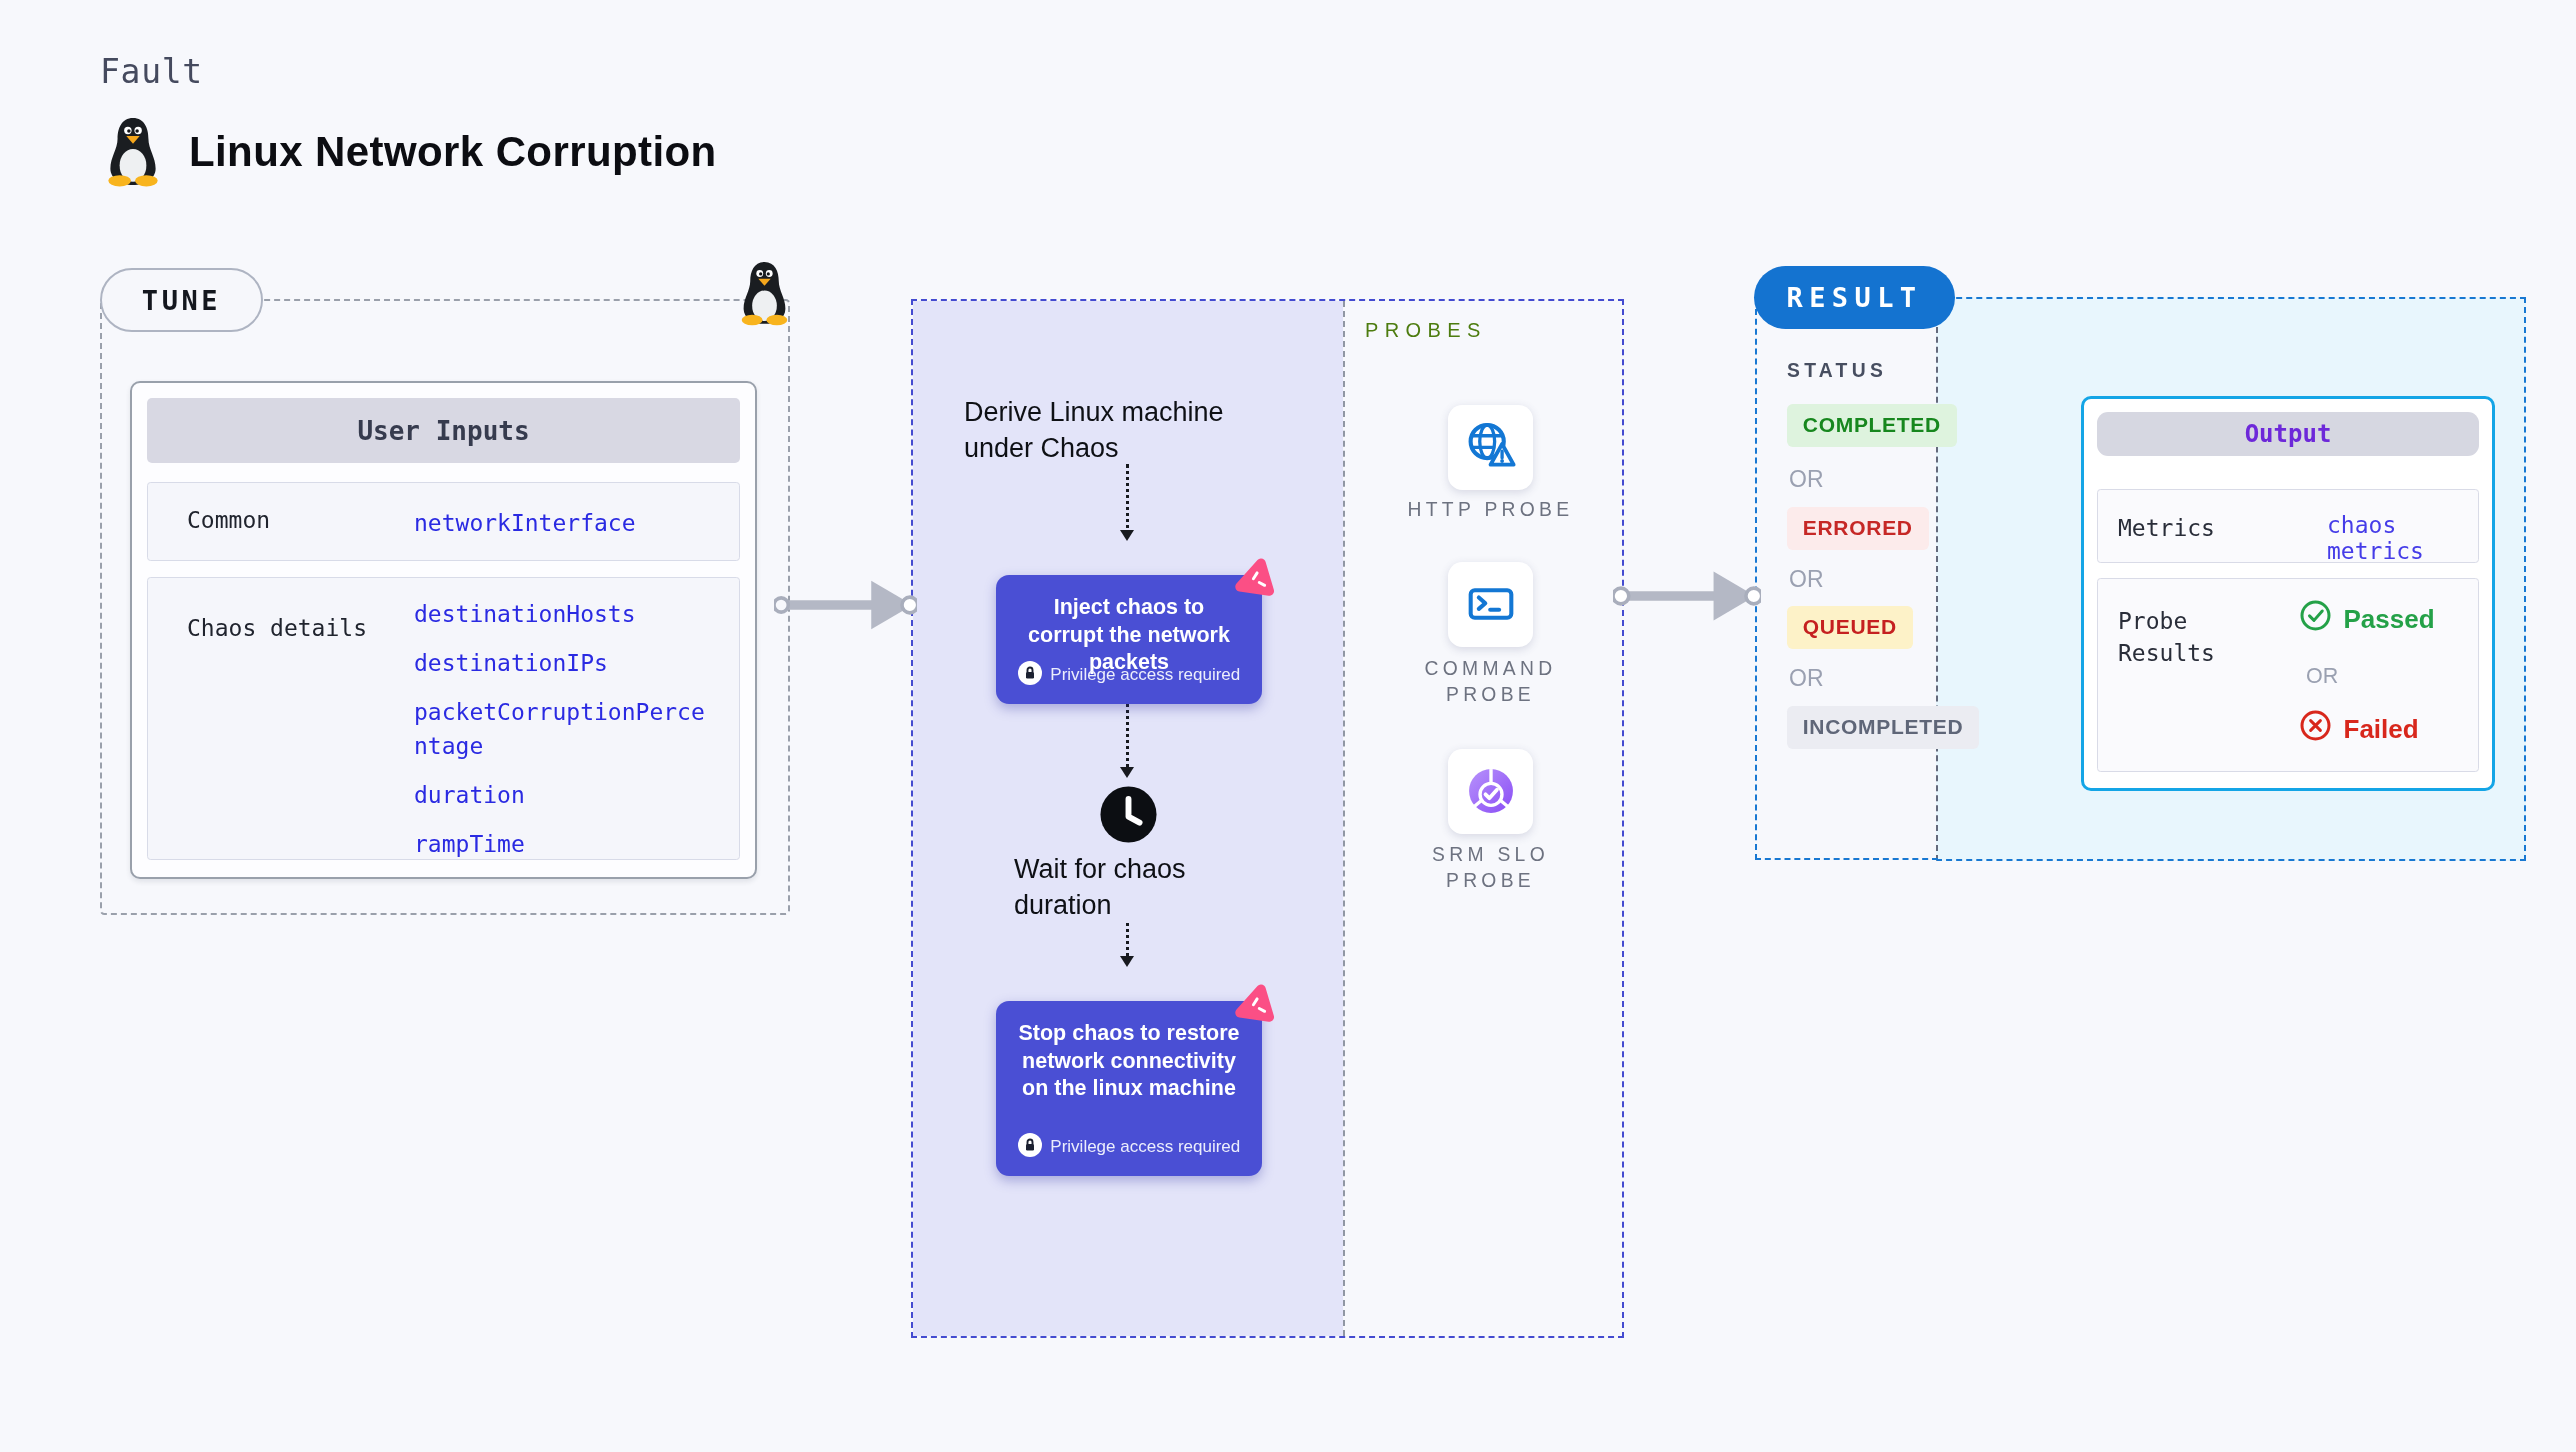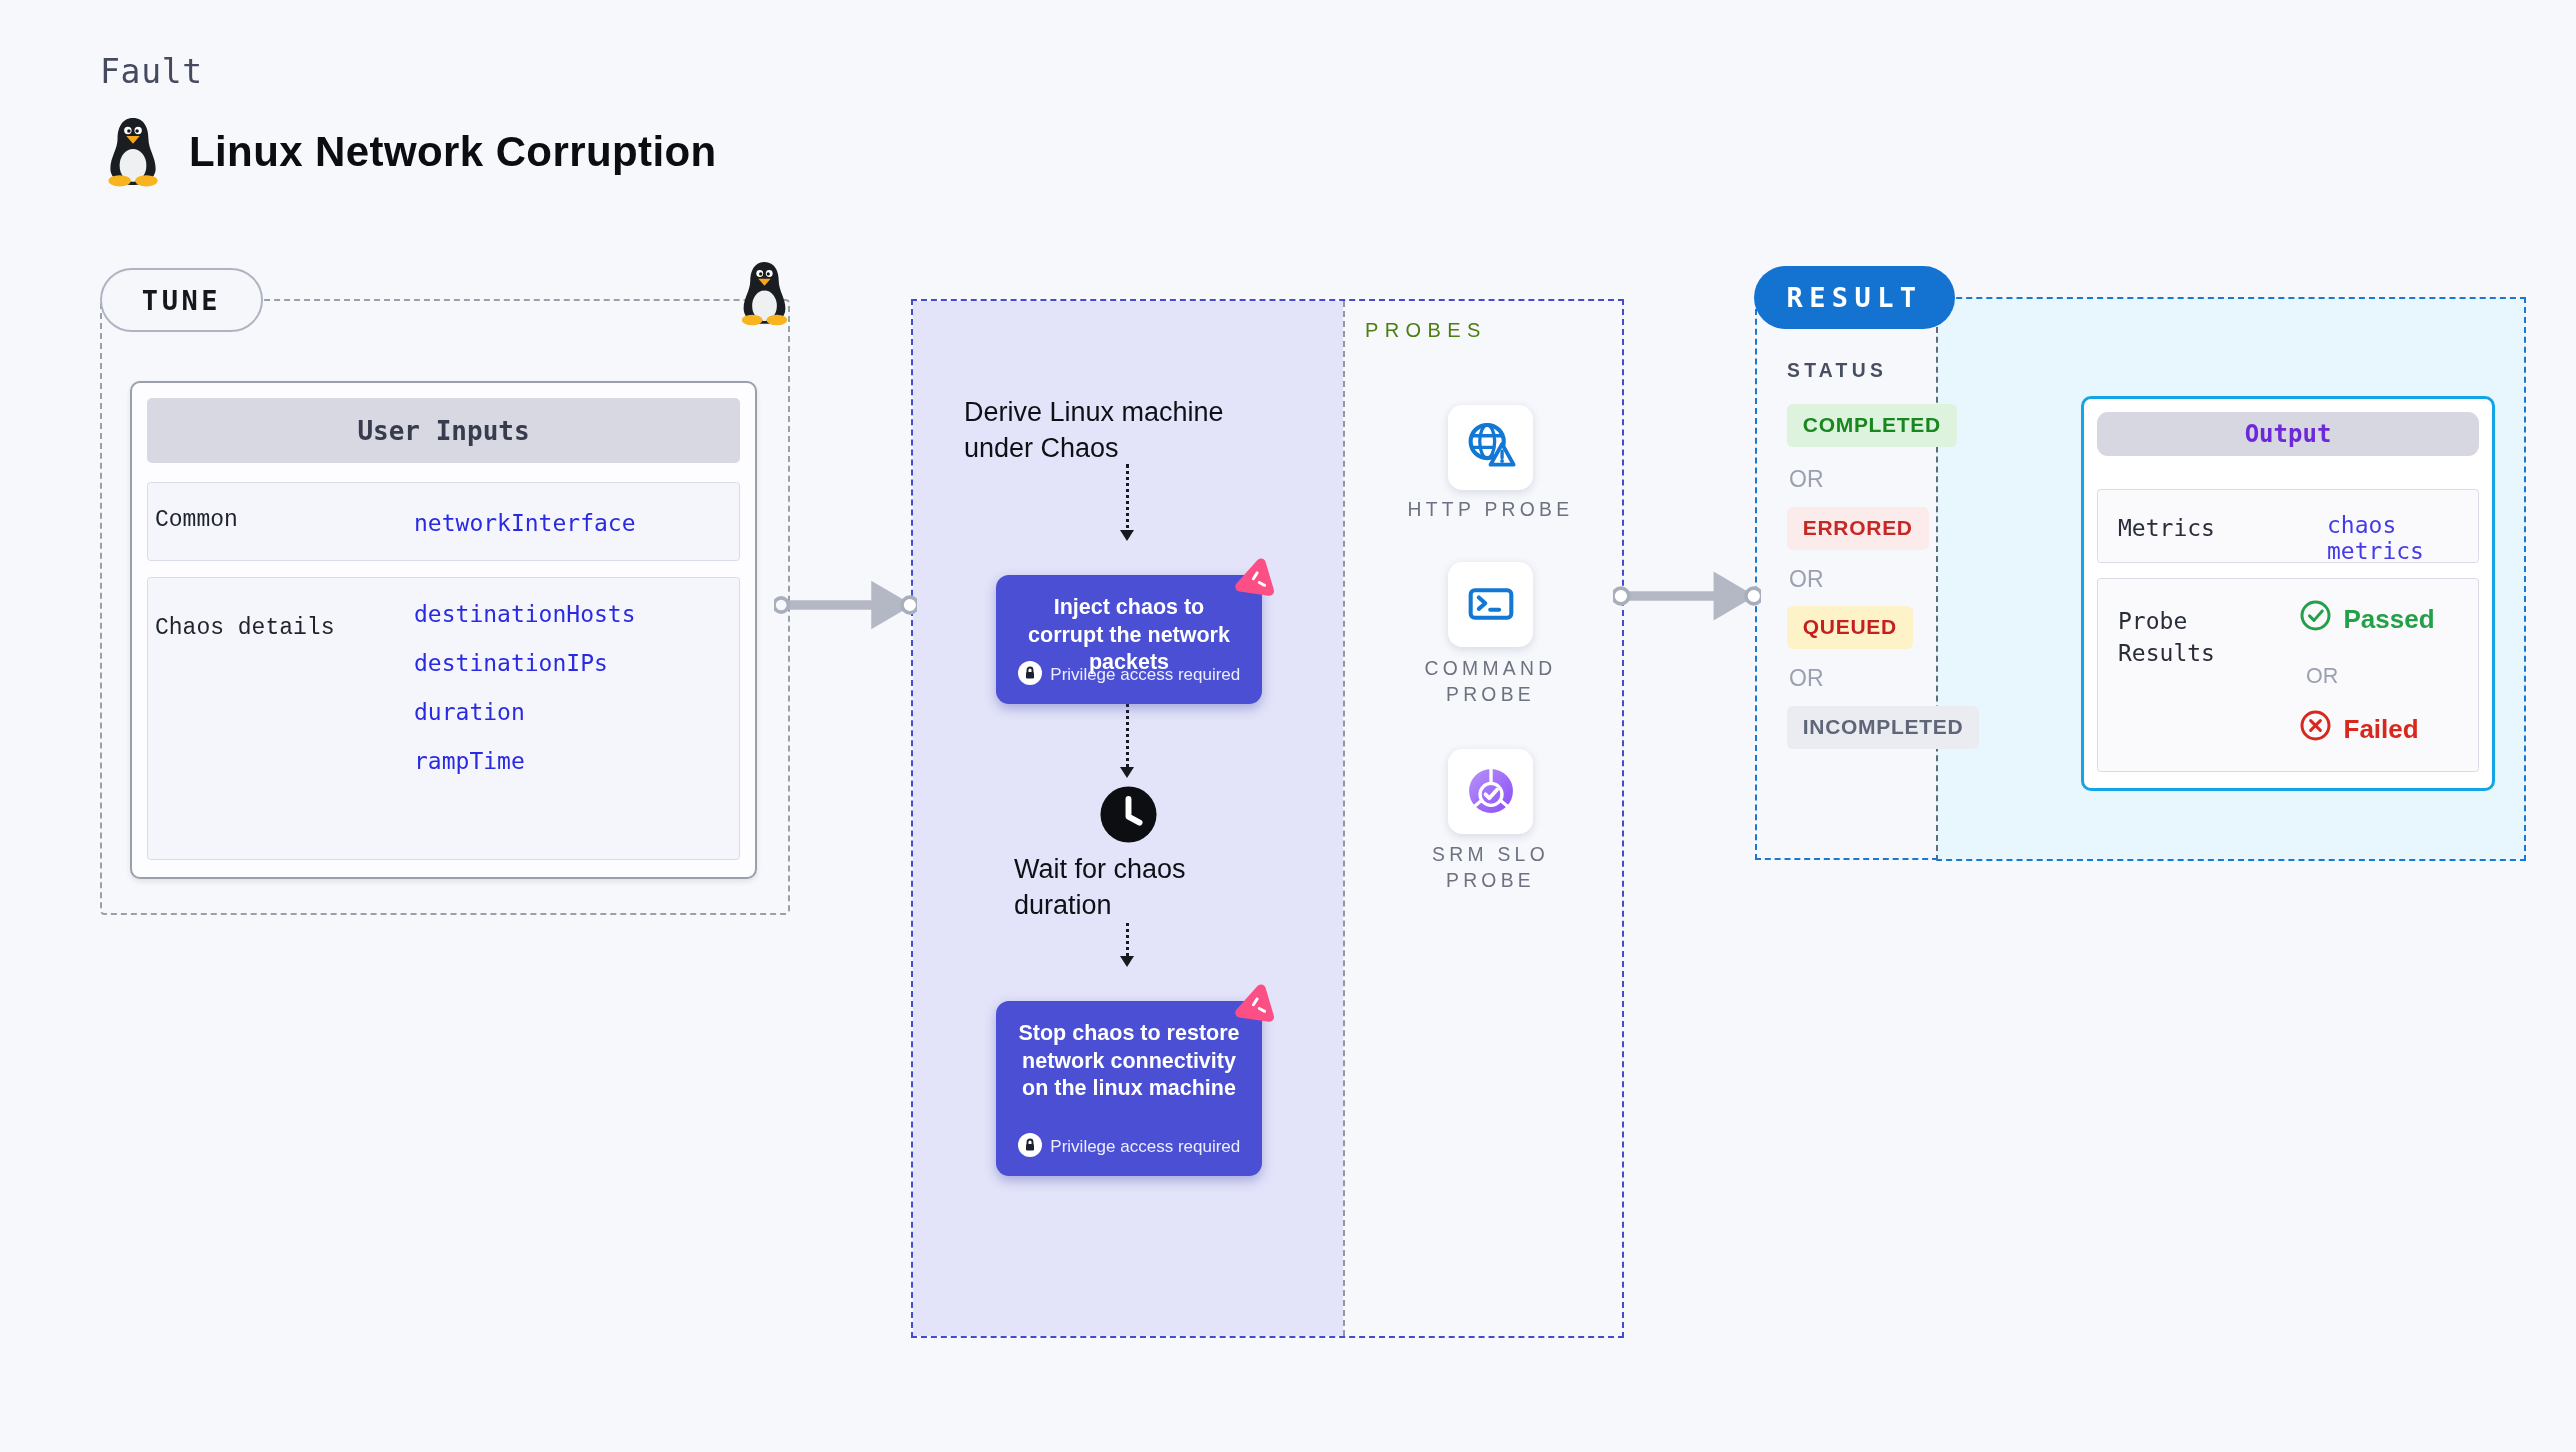--- a/index.html
+++ b/index.html
@@ -28,21 +28,21 @@
   .tux-on-border{left:736px;top:259px;z-index:7;}
   .ui-card{left:130px;top:381px;width:623px;height:494px;background:#fdfdff;
            border:2.1px solid #99a0ab;border-radius:10px;box-shadow:0 2.1px 5.7px rgba(40,45,70,.10);}
   .ui-header{position:absolute;left:15px;right:15px;top:15px;height:65px;background:#d8d8e3;
              border-radius:5px;display:flex;align-items:center;justify-content:center;
              font-size:26px;color:#363b4e;font-weight:bold;}
   .ui-row{position:absolute;left:15px;right:15px;background:#f5f6fb;border:1.4px solid #d8dbe8;
           border-radius:3.6px;}
   .ui-row1{top:99px;height:77px;}
   .ui-row2{top:194px;height:281px;}
-  .row-label{position:absolute;left:7px;font-size:23px;color:#20242e;font-family:Liberation Mono, monospace;}
+  .row-label{position:absolute;left:39px;font-size:23px;color:#20242e;}
   .row-values{position:absolute;left:266px;width:297px;font-size:23px;color:#2a2ae2;
               word-break:break-all;line-height:1.45;}
   .row-values div{margin-bottom:15.8px;}
 
   
   .harrow{z-index:5;}
 
   
   .exec-box{left:911px;top:299px;width:709px;height:1035px;border:2.9px dashed #444bd0;}
   .exec-fill{position:absolute;left:0;top:0;width:430px;height:100%;background:#e3e4f9;}
@@ -145,20 +145,21 @@
       <div class="row-label mono" style="top:24px">Common</div>
       <div class="row-values mono" style="top:24px">
         <div>networkInterface</div>
       </div>
     </div>
     <div class="ui-row ui-row2">
       <div class="row-label mono" style="top:37px">Chaos details</div>
       <div class="row-values mono" style="top:20px">
         <div>destinationHosts</div>
         <div>destinationIPs</div>
+        <div>packetCorruptionPercentage</div>
         <div>duration</div>
         <div>rampTime</div>
       </div>
     </div>
   </div>
 
   <svg class="abs harrow" style="left:774px;top:569px" width="143" height="72" viewBox="0 0 200 100">
     <line x1="10" y1="50" x2="138" y2="50" stroke="#b4b8c5" stroke-width="13"></line>
     <polygon points="136,16 194,50 136,84" fill="#b4b8c5"></polygon>
     <circle cx="10" cy="50" r="10" fill="#f7f8fc" stroke="#a9aebc" stroke-width="5"></circle>

